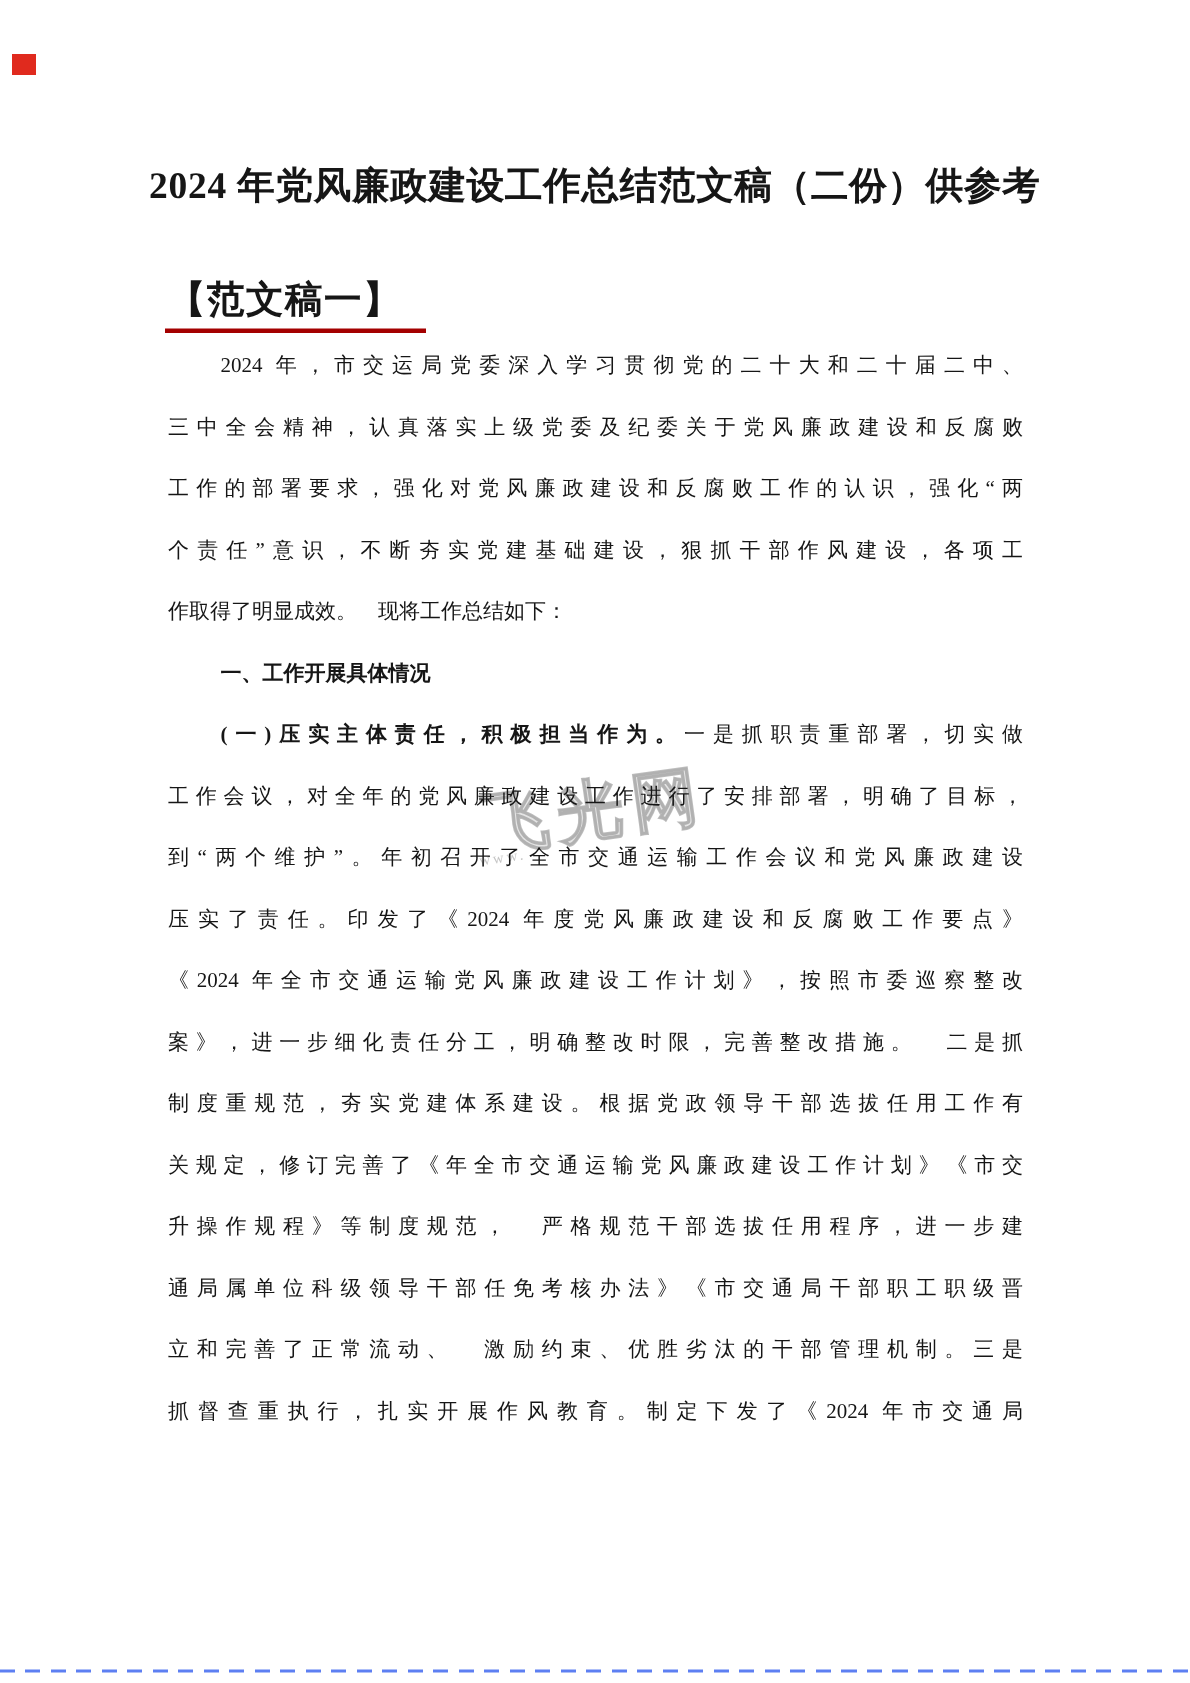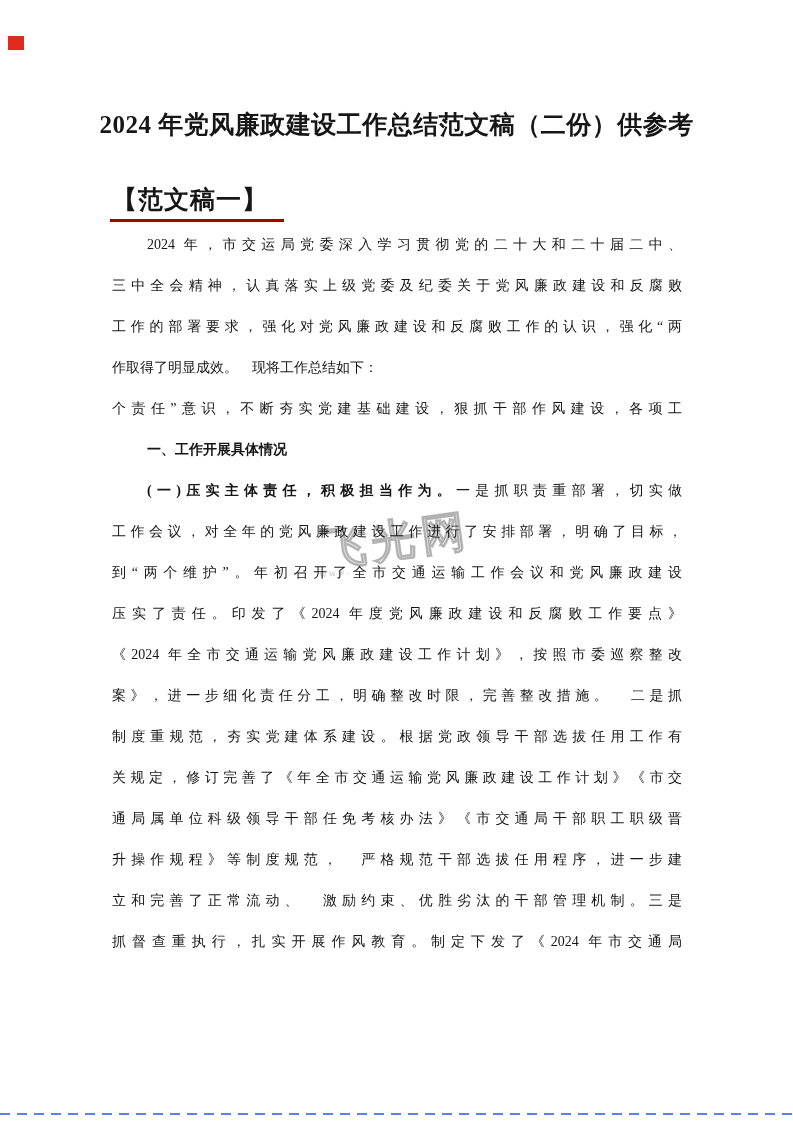--- a/index.html
+++ b/index.html
@@ -78,31 +78,31 @@
 
   <div class="watermark">
     <div class="wm-text">飞光网</div>
     <div class="wm-url">www.</div>
   </div>
 
   <div class="body-lines">
       <div class="line indent"><span class="seg">2024 年，市交运局党委深入学习贯彻党的二十大和二十届二中、</span></div>
       <div class="line"><span class="seg">三中全会精神，认真落实上级党委及纪委关于党风廉政建设和反腐败</span></div>
       <div class="line"><span class="seg">工作的部署要求，强化对党风廉政建设和反腐败工作的认识，强化“两</span></div>
+      <div class="line"><span class="seg">个责任”意识，不断夯实党建基础建设，狠抓干部作风建设，各项工</span></div>
       <div class="line no-just"><span class="seg">作取得了明显成效。　现将工作总结如下：</span></div>
-      <div class="line"><span class="seg">个责任”意识，不断夯实党建基础建设，狠抓干部作风建设，各项工</span></div>
       <div class="line indent no-just bold"><span class="seg">一、工作开展具体情况</span></div>
       <div class="line indent"><span class="seg bold">(一)压实主体责任，积极担当作为。</span><span class="seg">一是抓职责重部署，切实做</span></div>
       <div class="line"><span class="seg">工作会议，对全年的党风廉政建设工作进行了安排部署，明确了目标，</span></div>
       <div class="line"><span class="seg">到“两个维护”。年初召开了全市交通运输工作会议和党风廉政建设</span></div>
       <div class="line"><span class="seg">压实了责任。印发了《2024 年度党风廉政建设和反腐败工作要点》</span></div>
       <div class="line"><span class="seg">《2024 年全市交通运输党风廉政建设工作计划》，按照市委巡察整改</span></div>
       <div class="line"><span class="seg">案》，进一步细化责任分工，明确整改时限，完善整改措施。　二是抓</span></div>
       <div class="line"><span class="seg">制度重规范，夯实党建体系建设。根据党政领导干部选拔任用工作有</span></div>
       <div class="line"><span class="seg">关规定，修订完善了《年全市交通运输党风廉政建设工作计划》《市交</span></div>
+      <div class="line"><span class="seg">升操作规程》等制度规范，　严格规范干部选拔任用程序，进一步建</span></div>
       <div class="line"><span class="seg">通局属单位科级领导干部任免考核办法》《市交通局干部职工职级晋</span></div>
-      <div class="line"><span class="seg">升操作规程》等制度规范，　严格规范干部选拔任用程序，进一步建</span></div>
       <div class="line"><span class="seg">立和完善了正常流动、　激励约束、优胜劣汰的干部管理机制。三是</span></div>
       <div class="line"><span class="seg">抓督查重执行，扎实开展作风教育。制定下发了《2024 年市交通局</span></div>
     </div>
 
   <div class="page-divider"></div>
 </div>
 
 </body></html>

